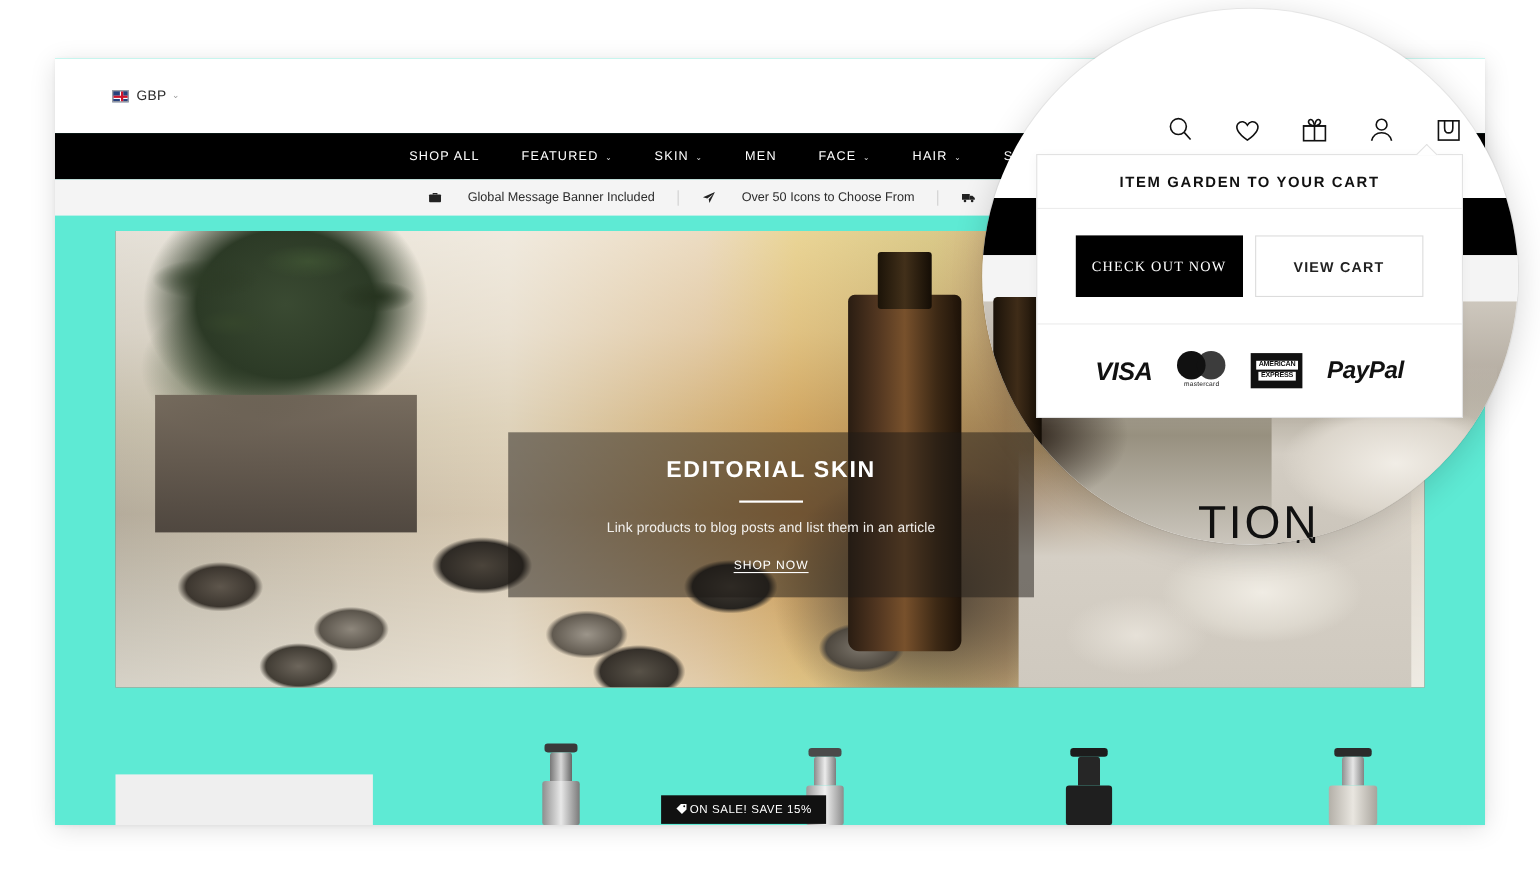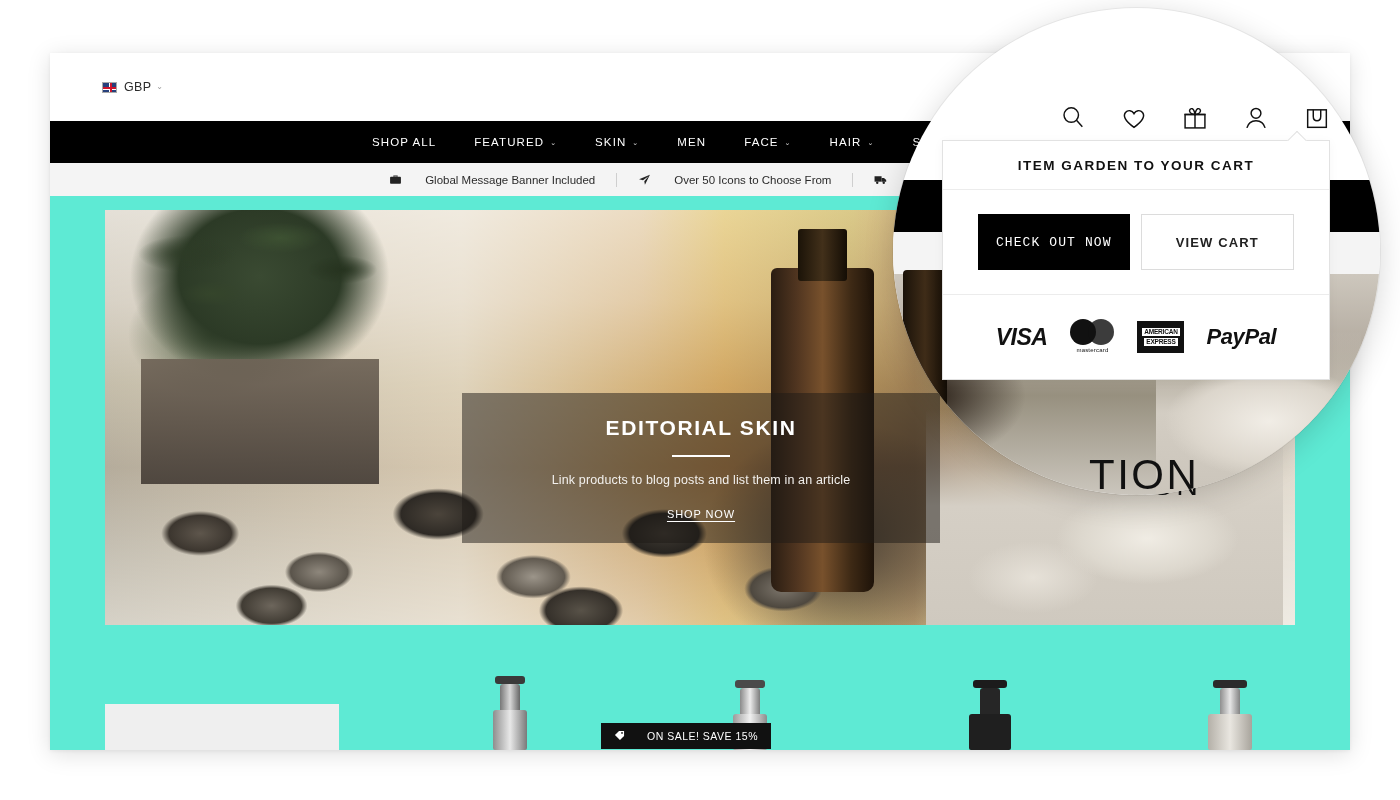--- a/index.html
+++ b/index.html
@@ -373,21 +373,21 @@
 
   
   .badge {
     position: absolute;
     background: #111;
     color: #fff;
     font-size: 10.5px;
     letter-spacing: 0.5px;
     padding: 7px 13px;
     display: flex;
-    gap: 22px;
+    gap: 2px;
     z-index: 4;
     white-space: nowrap;
   }
   .badge-sale { left: 551px; top: 73px; }
   .tag-ico { width: 11px; height: 11px; display: block; }
 
   
   .bubble {
     position: absolute;
     left: 893px;
@@ -532,21 +532,21 @@
     flex: 1;
     height: 56px;
     background: #000;
     color: #fff;
     font-size: 13px;
     letter-spacing: 1.1px;
     display: flex;
     align-items: center;
     justify-content: center;
     border: none;
-    font-family: Liberation Mono, monospace;
+    font-family: Liberation Serif, serif;
   }
   .btn-viewcart {
     flex: 1;
     height: 56px;
     background: #fff;
     color: #222;
     font-size: 13px;
     letter-spacing: 1.1px;
     display: flex;
     align-items: center;

